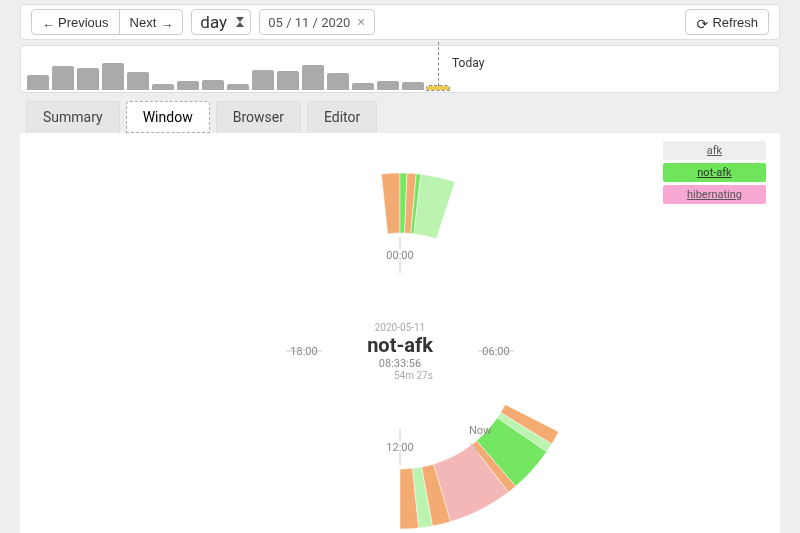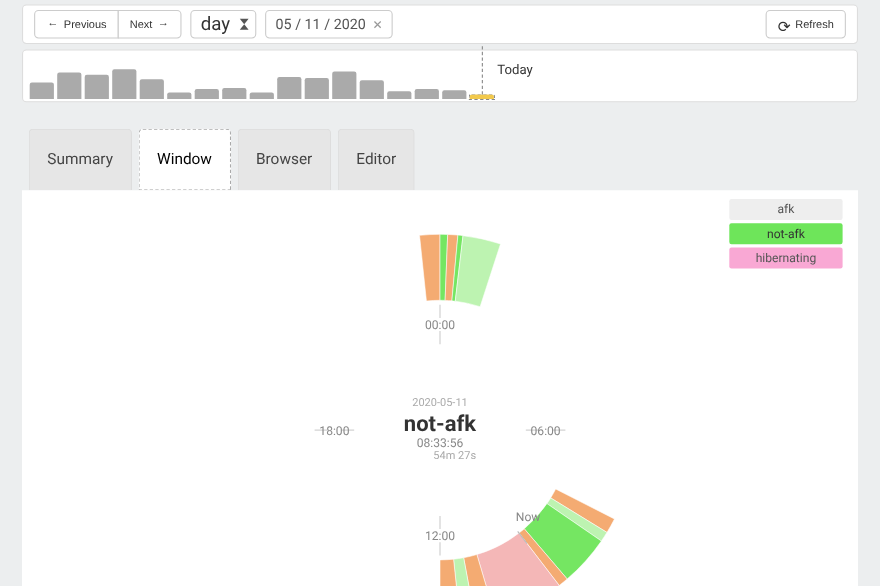--- a/index.html
+++ b/index.html
@@ -27,21 +27,21 @@
     margin-bottom: 5px;
   }
   .btn-group { display: flex; }
   .btn {
     display: inline-flex;
     align-items: center;
     gap: 4px;
     background: #fff;
     border: 1px solid #ccc;
     padding: 4px 10px;
-    font-size: 10px;
+    font-size: 13px;
     cursor: pointer;
     color: #333;
     height: 26px;
   }
   .btn-group .btn:first-child { border-radius: 4px 0 0 4px; }
   .btn-group .btn:last-child { border-radius: 0 4px 4px 0; margin-left: -1px; }
   .select {
     border: 1px solid #ccc;
     border-radius: 4px;
     padding: 3px 22px 3px 8px;
@@ -124,26 +124,25 @@
 
   .tabs {
     display: flex;
     gap: 6px;
     padding-left: 6px;
   }
   .tab {
     background: #e6e6e6;
     border: 1px solid #ddd;
     border-bottom: none;
-    padding: 19px 16px;
+    padding: 7px 16px;
     font-size: 14px;
     border-radius: 4px 4px 0 0;
     cursor: pointer;
     color: #444;
-    margin-top: 16px;
   }
   .tab.active {
     background: #fff;
     border: 1px dashed #aaa;
     color: #000;
   }
 
   .main {
     background: #fff;
     height: 420px;
@@ -158,20 +157,21 @@
     display: flex;
     flex-direction: column;
     gap: 3px;
     font-size: 11px;
   }
   .legend .chip {
     padding: 3px 24px;
     border-radius: 2px;
     text-align: center;
     min-width: 52px;
+    text-decoration: underline;
   }
   .chip.afk { background: #eee; color: #555; }
   .chip.not-afk { background: #6ee55a; color: #333; }
   .chip.hibernating { background: #f9a8d4; color: #555; }
 
   .clock {
     position: absolute;
     left: 50%;
     top: 52%;
     transform: translate(-50%, -50%);

